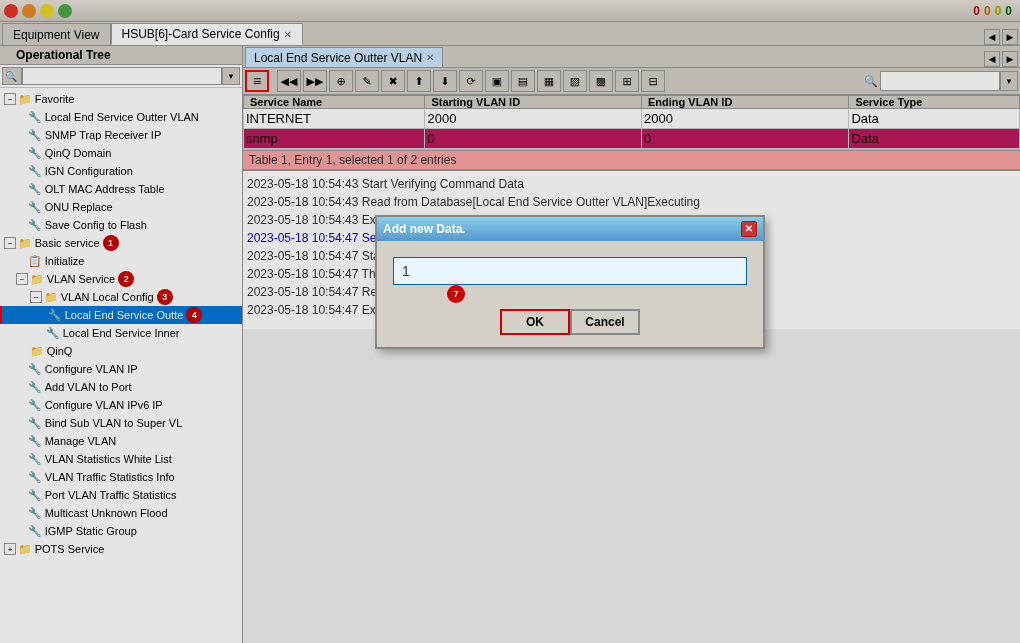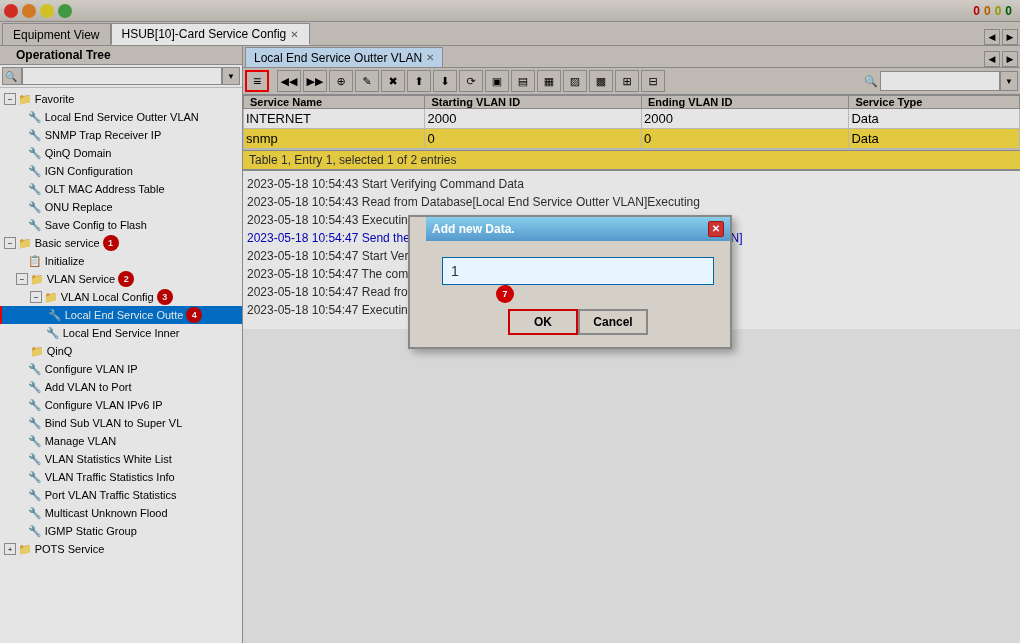--- a/index.html
+++ b/index.html
@@ -212,60 +212,59 @@
       padding: 0 6px;
       font-size: 11px;
       font-weight: bold;
       text-align: left;
     }
     .data-table td {
       border: 1px solid #ccc;
       padding: 2px 2px;
       font-size: 13px;
     }
-    .row-selected td { background: #fde047; }
+    .row-selected td { background: #be185d; }
     .row-normal td { background: #ffffff; }
 
     
     .log-panel {
       background: white;
       border-top: 2px solid #999;
       padding: 4px;
       overflow-y: auto;
       font-size: 11px;
       color: #333;
       line-height: 1.5;
     }
     .log-link { color: #0000cc; }
 
     
     .status-bar {
-      background: #fde047;
+      background: #fca5a5;
       border-top: 1px solid #999;
       padding: 2px 6px;
       font-size: 11px;
       color: #333;
     }
 
     
     .dialog-overlay {
       position: fixed;
       top: 0; left: 0; right: 0; bottom: 0;
       background: rgba(0,0,0,0.1);
       display: flex;
       align-items: center;
       justify-content: center;
       z-index: 100;
     }
     .dialog {
       background: #d4d0c8;
       border: 2px solid #888;
-      width: 324px;
+      width: 390px;
       box-shadow: 4px 4px 8px rgba(0,0,0,0.3);
-      padding-left: 16px;
     }
     .dialog-title-bar {
       background: linear-gradient(to bottom, #87ceeb, #5599cc);
       height: 24px;
       display: flex; align-items: center; justify-content: space-between;
       padding: 0 6px;
       color: white; font-size: 12px; font-weight: bold;
     }
     .dialog-close-btn {
       width: 16px; height: 16px;
@@ -327,21 +326,21 @@
   <span style="margin-right:4px; color:#cc6600; font-weight:bold;">0</span>
   <span style="margin-right:4px; color:#aaaa00; font-weight:bold;">0</span>
   <span style="margin-right:4px; color:#006600; font-weight:bold;">0</span>
 </div>
 
 <div class="tab-bar">
   <div class="tab">
     <span>Equipment View</span>
   </div>
   <div class="tab active">
-    <span>HSUB[10]-Card Service Config</span>
+    <span>HSUB[6]-Card Service Config</span>
     <span class="tab-close">✕</span>
   </div>
   <div style="margin-left:auto; display:flex; align-items:center; gap:2px;">
     <div class="nav-btn">◀</div>
     <div class="nav-btn">▶</div>
   </div>
 </div>
 
 <div class="main-layout">
 

